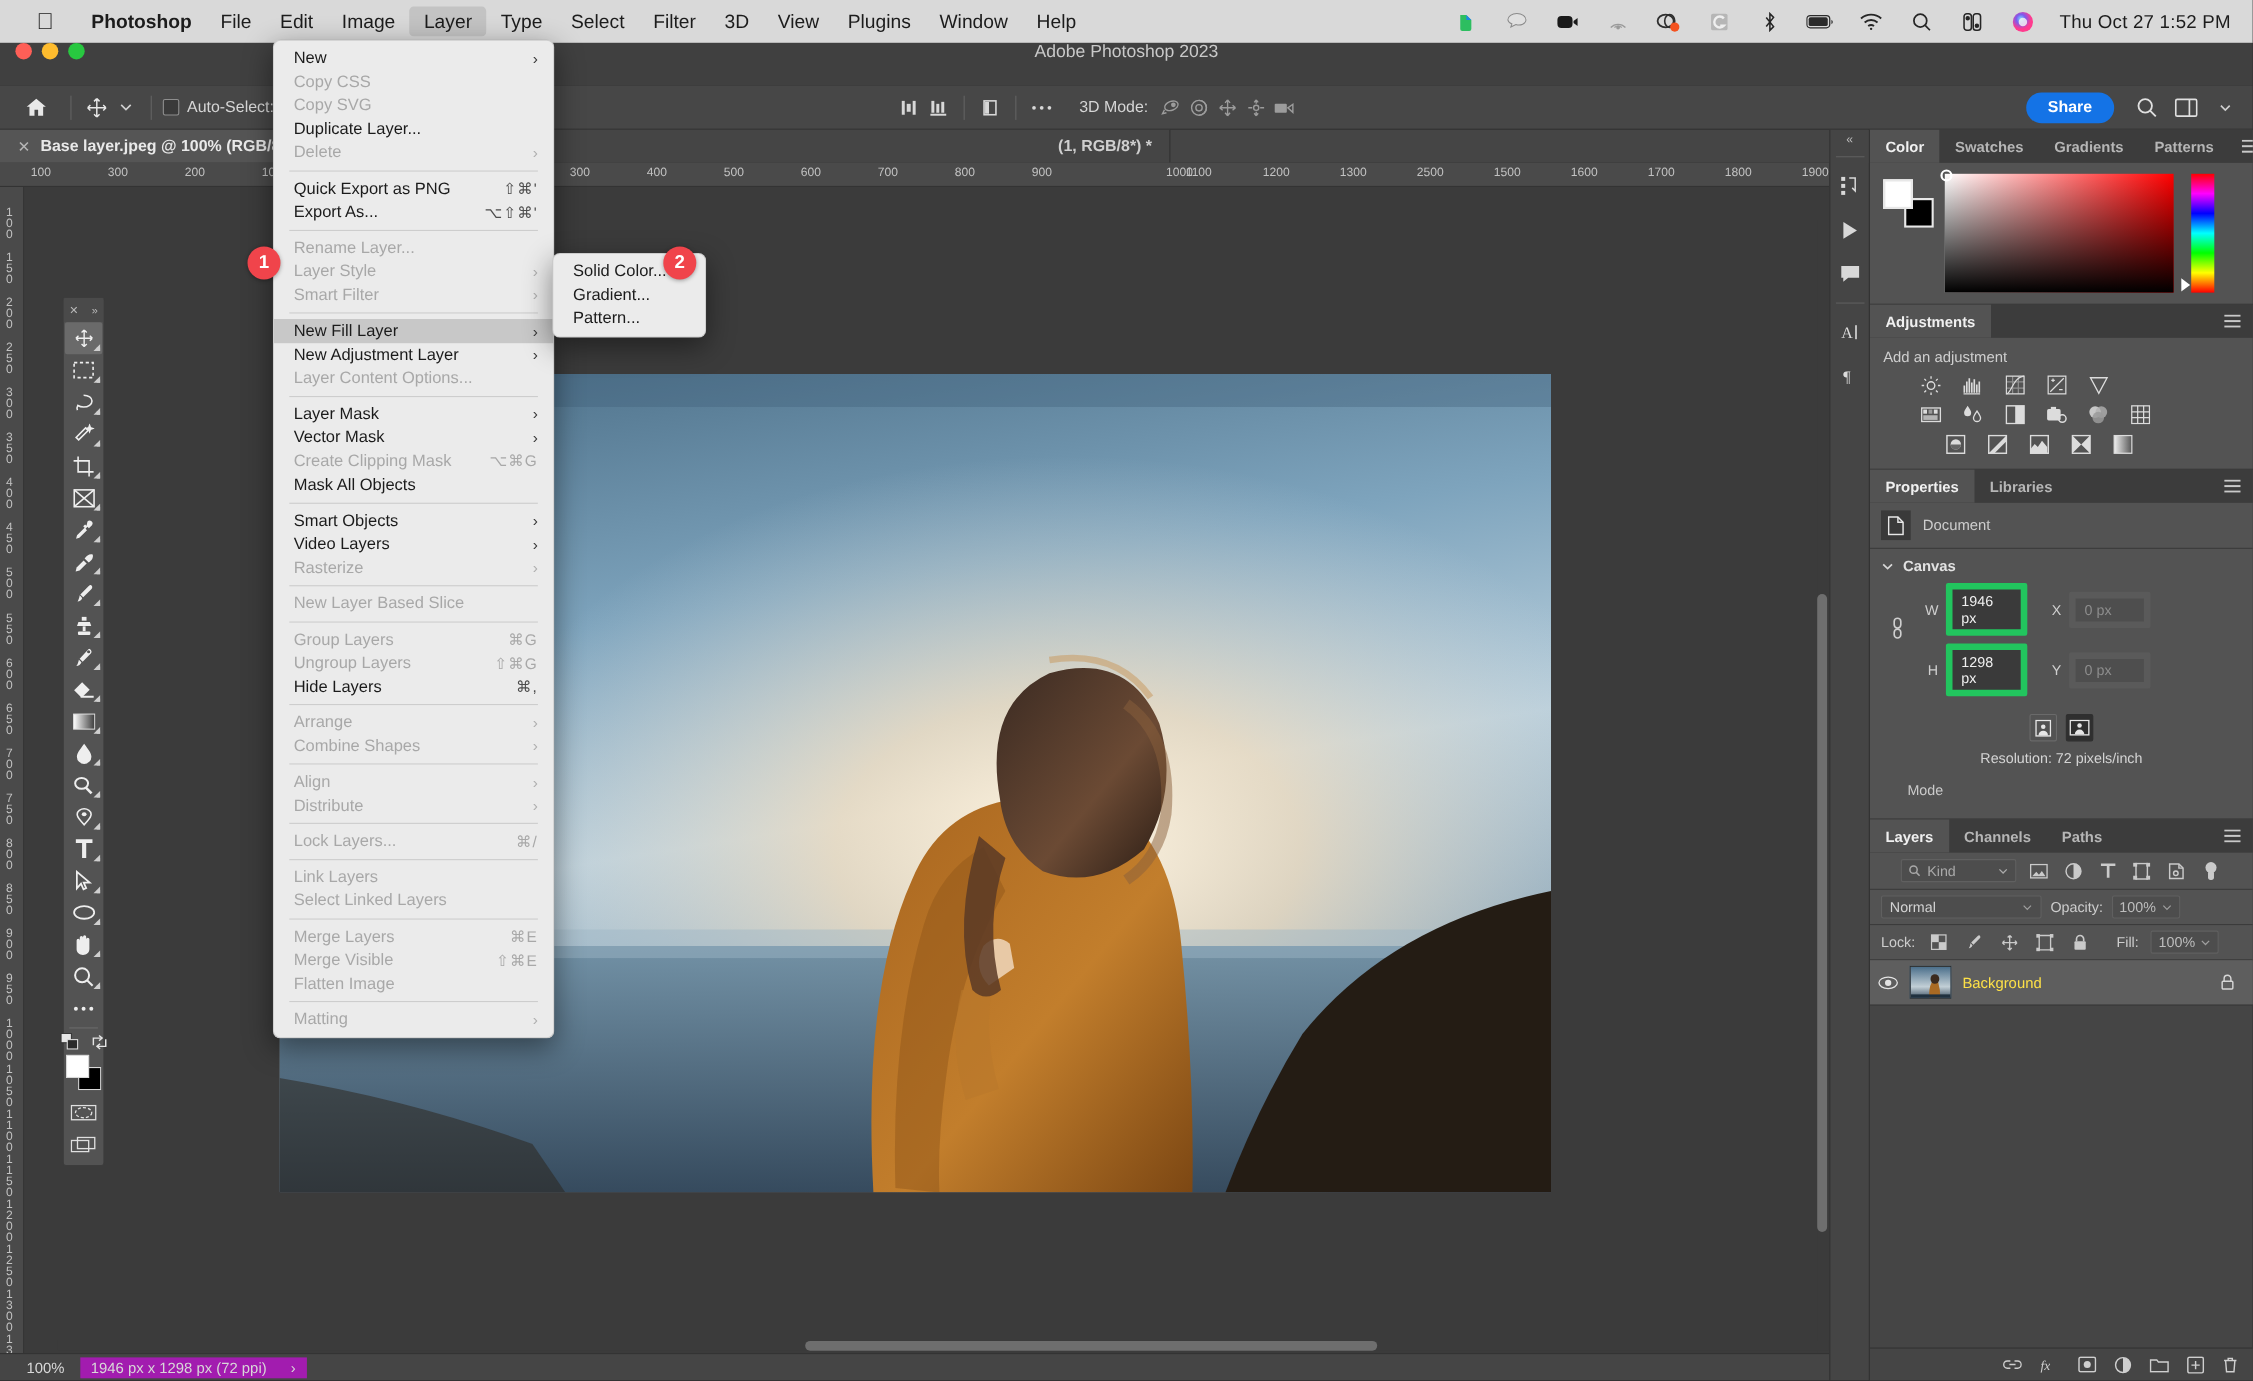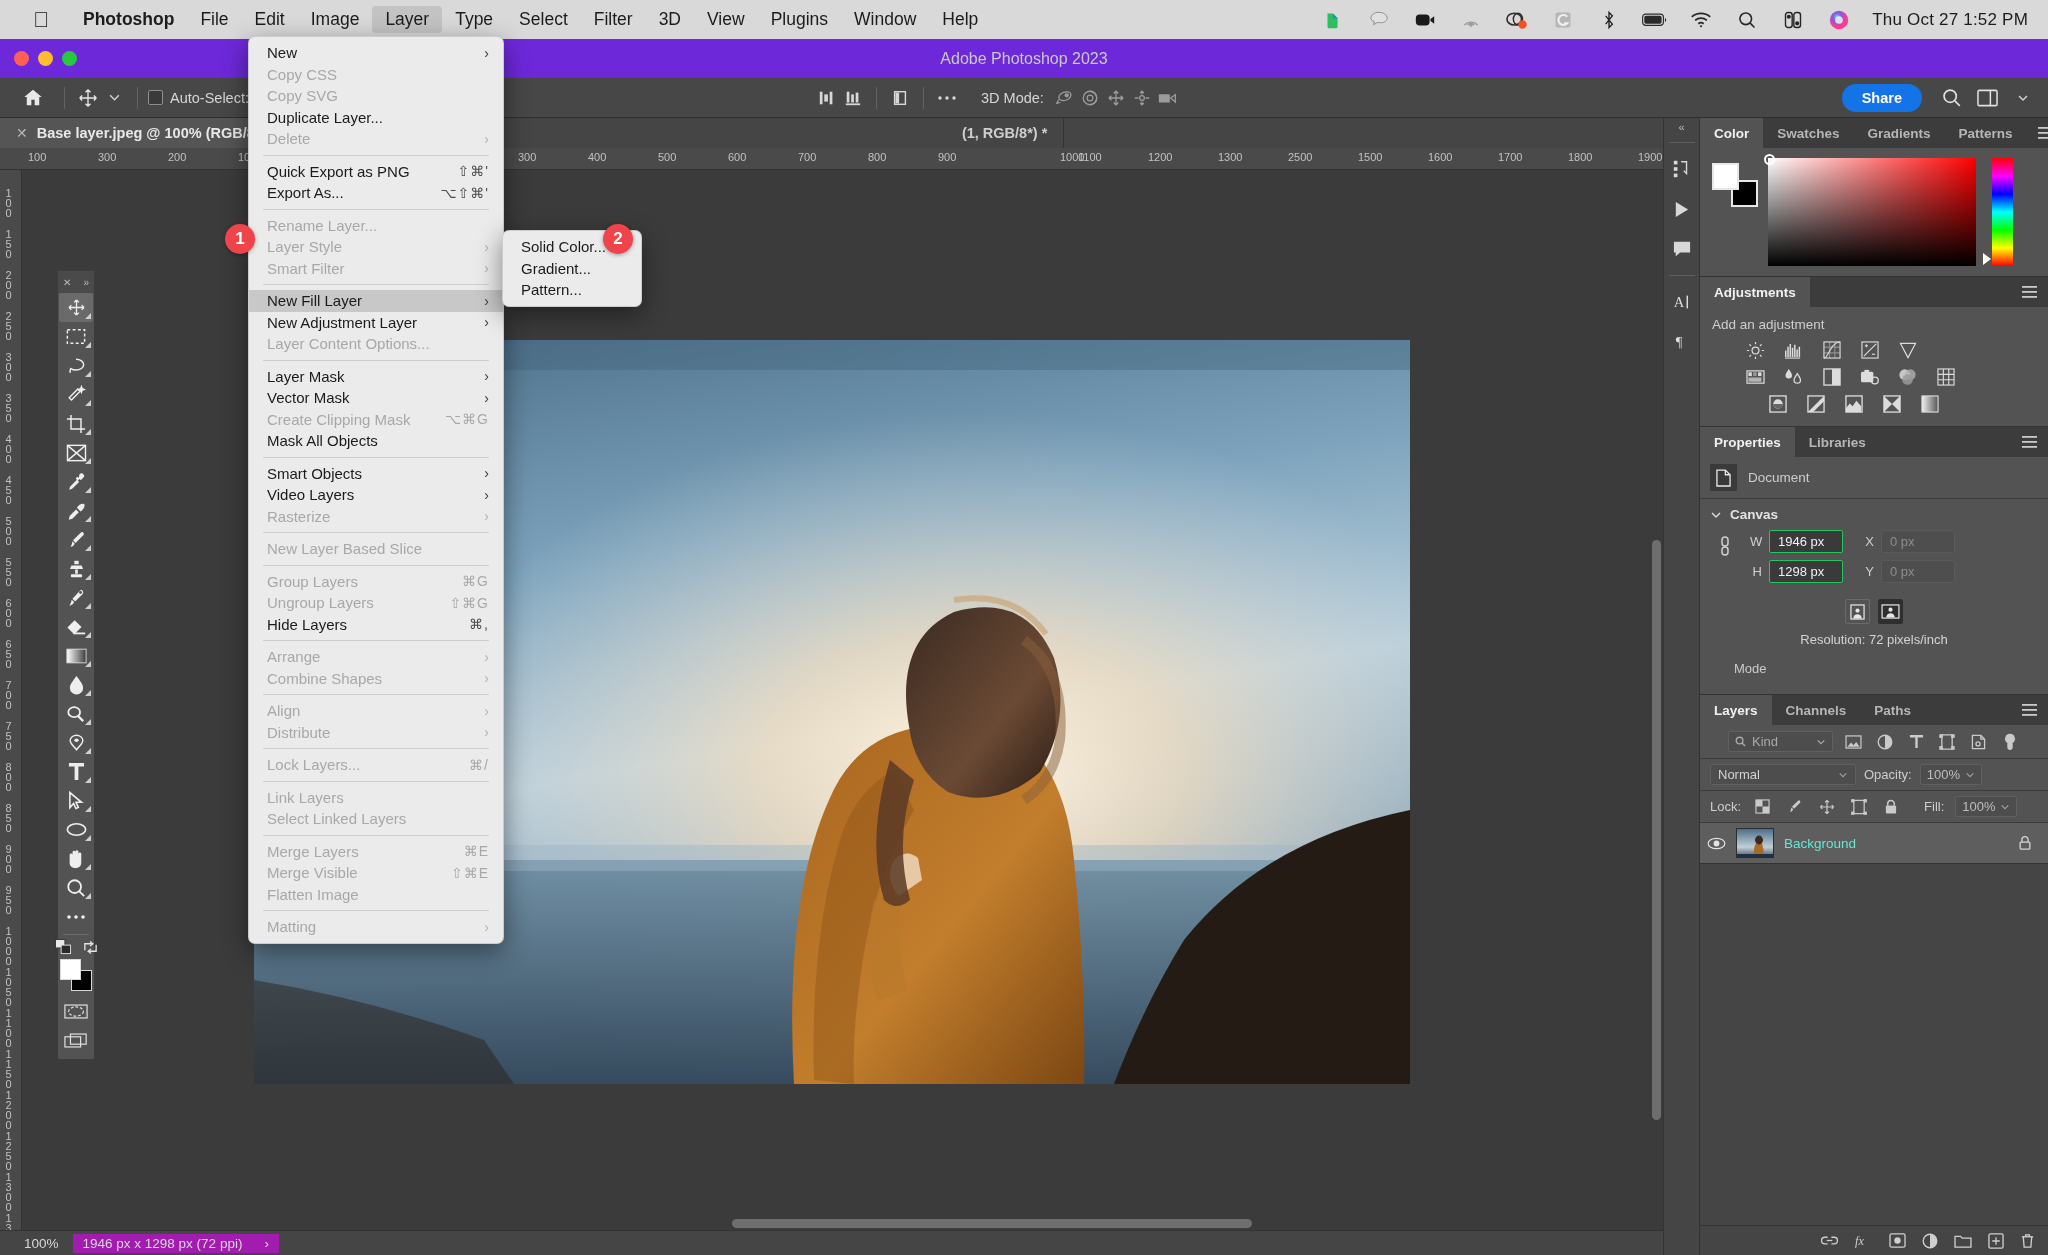--- a/index.html
+++ b/index.html
@@ -16,21 +16,21 @@
     white-space:nowrap; }
   .mb-item.app { font-weight:bold; }
   .mb-item.active { background:#c3c3c3; }
   .mb-right { margin-left:auto; display:flex; align-items:center; gap:20px; padding-right:6px; }
   .mb-ico { width:26px; height:26px; display:flex; align-items:center; justify-content:center;
     color:#3a3a3a; }
   .mb-clock { font-size:17px; color:#1c1c1c; white-space:nowrap; letter-spacing:.2px; }
 
   
   .ps-title { position:absolute; left:0; top:39px; width:2048px; height:39px;
-    background:#6d28d9; display:flex; align-items:center; }
+    background:#404040; display:flex; }
   .traffic { display:flex; gap:9px; padding-left:14px; }
   .tl { width:15px; height:15px; border-radius:50%; }
   .tl.r{background:#ff5f57}.tl.y{background:#febc2e}.tl.g{background:#28c840}
   .ps-title-text { position:absolute; left:0; right:0; text-align:center;
     font-size:16px; color:#c9c9c9; pointer-events:none; }
 
   
   .optbar { position:absolute; left:0; top:78px; width:2048px; height:40px;
     background:#474747; display:flex; align-items:center; padding:0 12px;
     border-bottom:1px solid #2e2e2e; }
@@ -160,21 +160,21 @@
     align-items:center; justify-content:center; color:#e4e4e4; }
   .doc-lbl { font-size:13.5px; color:#cdcdcd; }
   .sec-head { display:flex; align-items:center; gap:8px; padding:8px 10px 4px 10px;
     font-size:13.5px; font-weight:bold; color:#e2e2e2; }
   .canvas-grid { padding:4px 10px 10px 10px; display:flex; gap:10px; }
   .linkcol { width:30px; display:flex; align-items:center; justify-content:center;
     color:#cfcfcf; padding-bottom:22px; }
   .fields { display:flex; flex-direction:column; gap:7px; }
   .frow { display:flex; align-items:center; gap:7px; }
   .flabel { font-size:13px; color:#cfcfcf; width:12px; text-align:right; }
-  .finput { background:#3a3a3a; border:1px solid #22c55e; border-radius:2px;
+  .finput { background:#3a3a3a; border:6px solid #22c55e; border-radius:2px;
     font-size:13px; color:#f0f0f0; padding:3px 8px; width:74px; }
   .finput.dim { color:#8d8d8d; background:#4e4e4e; border-color:#5a5a5a; }
   .orient { display:flex; gap:8px; justify-content:center; padding:6px 0 4px 0; }
   .obtn { width:25px; height:25px; display:flex; align-items:center;
     justify-content:center; border:1px solid #6a6a6a; border-radius:2px; color:#e6e6e6; }
   .obtn.on { background:#2f2f2f; border-color:#2f2f2f; }
   .res-txt { text-align:center; font-size:13px; color:#d4d4d4; padding:4px 0; }
   .mode-txt { font-size:13px; color:#cbcbcb; padding:10px 0 4px 34px; }
 
   .lay-filter { display:flex; align-items:center; gap:11px; padding:6px 28px;
@@ -196,21 +196,21 @@
     border-radius:2px; padding:2px 6px; width:62px; font-size:13px; color:#bdbdbd; }
   .op-val .cv { margin-left:auto; color:#9e9e9e; }
   .lock-row { display:flex; align-items:center; gap:11px; padding:5px 10px;
     border-bottom:1px solid #3b3b3b; }
   .lock-lbl { font-size:13px; color:#cdcdcd; }
   .layer-item { display:flex; align-items:center; gap:10px; padding:5px 10px 5px 6px;
     background:#5e5e5e; }
   .eye { width:20px; display:flex; justify-content:center; color:#e3e3e3; }
   .lthumb { width:38px; height:30px; border:1px solid #2d2d2d; overflow:hidden;
     position:relative; background:#6a8aa4; }
-  .lname { font-size:13.5px; color:#5eead4; }
+  .lname { font-size:13.5px; color:#fde047; }
   .llock { margin-left:auto; color:#d6d6d6; padding-right:6px; }
 
   .panel-footer { position:absolute; left:0; bottom:0; width:349px; height:30px;
     background:#454545; border-top:1px solid #333; display:flex; align-items:center;
     justify-content:flex-end; gap:16px; padding-right:14px; color:#cfcfcf; }
 
   
   .menu { position:absolute; background:#ebebeb; border-radius:7px;
     box-shadow:0 8px 26px rgba(0,0,0,.45); padding:5px 0;
     border:1px solid rgba(0,0,0,.13); }

